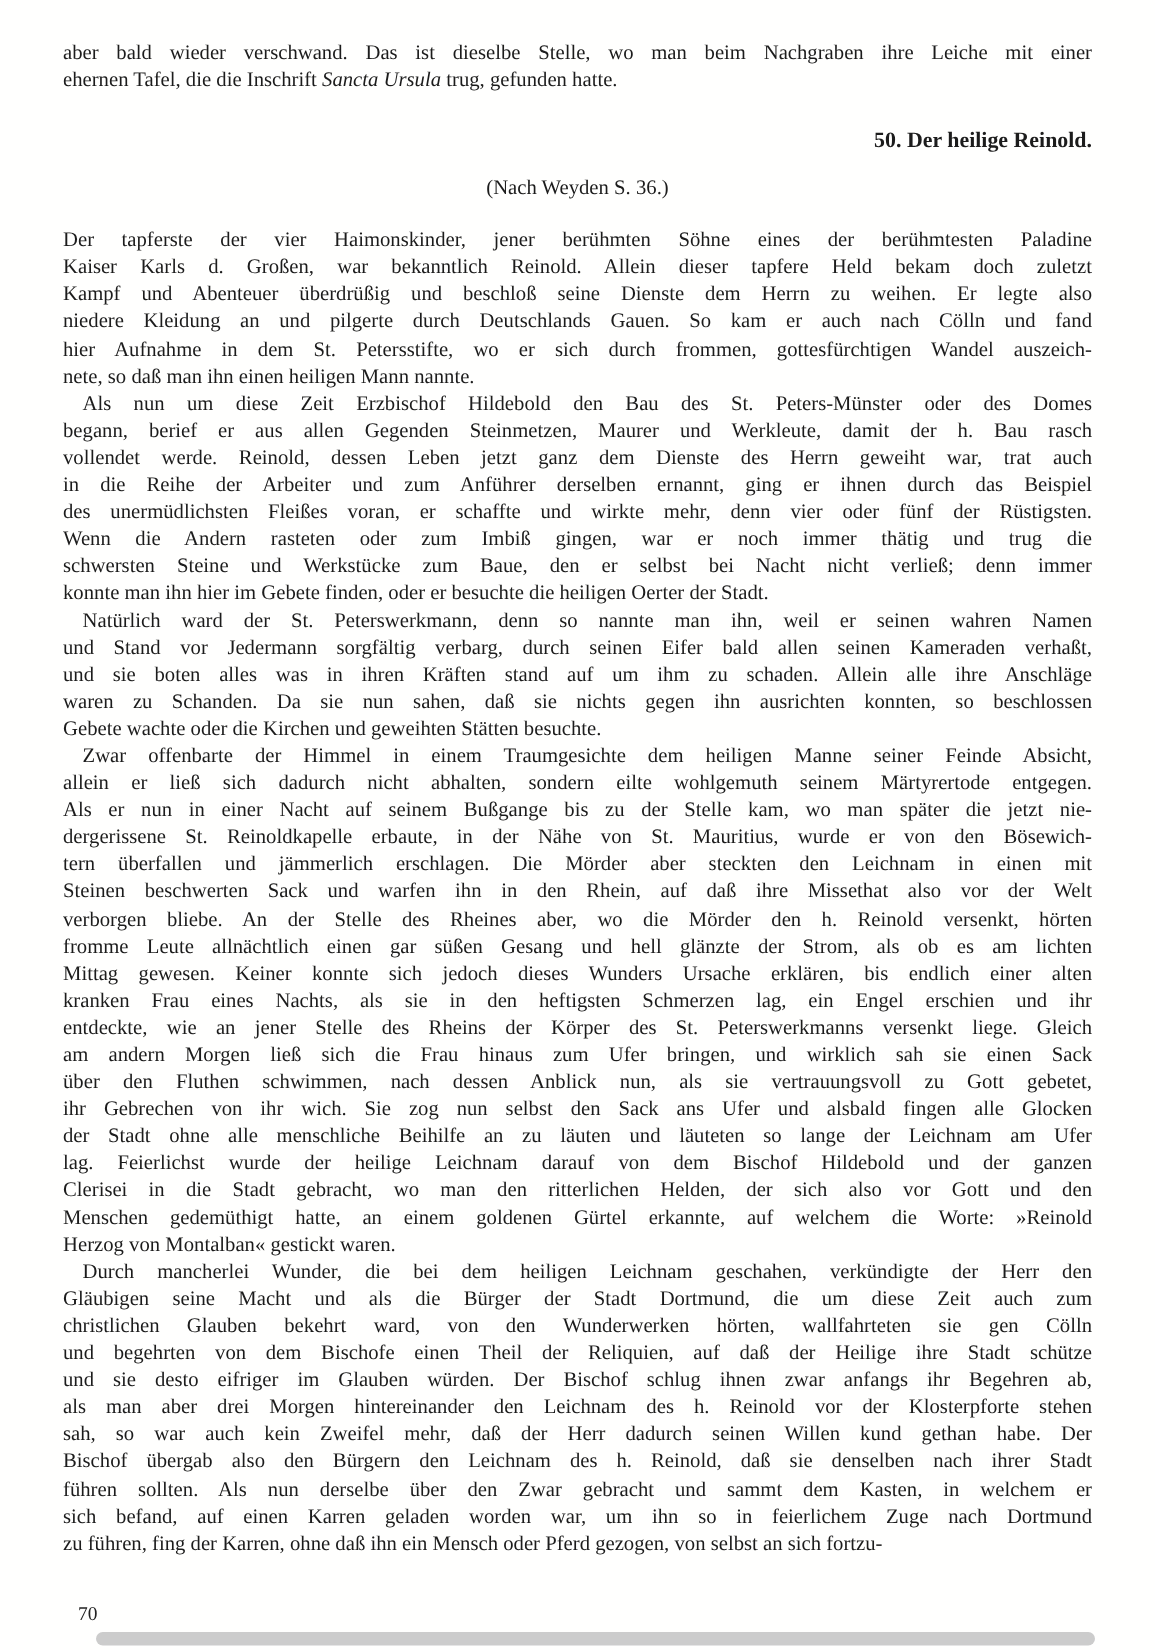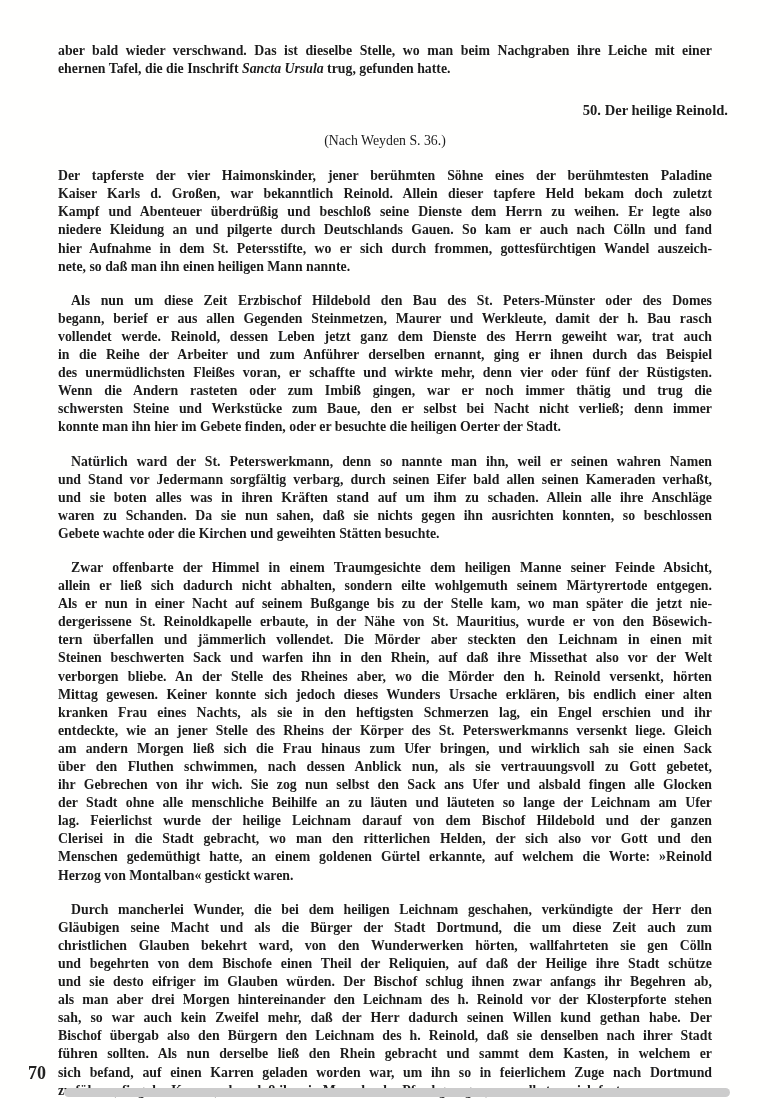--- a/index.html
+++ b/index.html
@@ -11,21 +11,21 @@
   }
   .page {
     position: relative;
     width: 770px;
     height: 1100px;
     background: #fffffe;
     color: #1c1c1c;
     overflow: hidden;
   }
   .content { padding: 26px 42px 0 42px; }
-  .paragraph { margin: 16px; font-weight: bold; }
+  .paragraph { margin: 0; }
   .line {
     font-size: 13.8px;
     line-height: 18.1px;
     text-align: justify;
     text-align-last: justify;
     white-space: normal;
   }
   .line.last { text-align-last: left; }
   .line.indent { text-indent: 13px; }
   .heading {
@@ -37,25 +37,24 @@
   }
   .source {
     text-align: center;
     font-size: 13.8px;
     line-height: 18px;
     margin: 13px 0 17px 0;
   }
   .italic { font-style: italic; }
   .page-number {
     position: absolute;
-    left: 28px;
+    left: 52px;
     bottom: 16px;
-    font-size: 18px;
+    font-size: 13px;
     color: #222;
-    font-weight: bold;
   }
   .hscrollbar {
     position: absolute;
     left: 64px;
     right: 40px;
     bottom: 3px;
     height: 9px;
     background: #cccccc;
     border-radius: 5px;
   }
@@ -101,23 +100,24 @@
           <div class="line">und Stand vor Jedermann sorgfältig verbarg, durch seinen Eifer bald allen seinen Kameraden verhaßt,</div>
           <div class="line">und sie boten alles was in ihren Kräften stand auf um ihm zu schaden. Allein alle ihre Anschläge</div>
           <div class="line">waren zu Schanden. Da sie nun sahen, daß sie nichts gegen ihn ausrichten konnten, so beschlossen</div>
           <div class="line last">Gebete wachte oder die Kirchen und geweihten Stätten besuchte.</div>
         </div>
         <div class="paragraph">
           <div class="line indent">Zwar offenbarte der Himmel in einem Traumgesichte dem heiligen Manne seiner Feinde Absicht,</div>
           <div class="line">allein er ließ sich dadurch nicht abhalten, sondern eilte wohlgemuth seinem Märtyrertode entgegen.</div>
           <div class="line">Als er nun in einer Nacht auf seinem Bußgange bis zu der Stelle kam, wo man später die jetzt nie-</div>
           <div class="line">dergerissene St. Reinoldkapelle erbaute, in der Nähe von St. Mauritius, wurde er von den Bösewich-</div>
-          <div class="line">tern überfallen und jämmerlich vollendet. Die Mörder aber steckten den Leichnam in einen mit</div>
+          <div class="line">tern überfallen und jämmerlich erschlagen. Die Mörder aber steckten den Leichnam in einen mit</div>
           <div class="line">Steinen beschwerten Sack und warfen ihn in den Rhein, auf daß ihre Missethat also vor der Welt</div>
           <div class="line">verborgen bliebe. An der Stelle des Rheines aber, wo die Mörder den h. Reinold versenkt, hörten</div>
+          <div class="line">fromme Leute allnächtlich einen gar süßen Gesang und hell glänzte der Strom, als ob es am lichten</div>
           <div class="line">Mittag gewesen. Keiner konnte sich jedoch dieses Wunders Ursache erklären, bis endlich einer alten</div>
           <div class="line">kranken Frau eines Nachts, als sie in den heftigsten Schmerzen lag, ein Engel erschien und ihr</div>
           <div class="line">entdeckte, wie an jener Stelle des Rheins der Körper des St. Peterswerkmanns versenkt liege. Gleich</div>
           <div class="line">am andern Morgen ließ sich die Frau hinaus zum Ufer bringen, und wirklich sah sie einen Sack</div>
           <div class="line">über den Fluthen schwimmen, nach dessen Anblick nun, als sie vertrauungsvoll zu Gott gebetet,</div>
           <div class="line">ihr Gebrechen von ihr wich. Sie zog nun selbst den Sack ans Ufer und alsbald fingen alle Glocken</div>
           <div class="line">der Stadt ohne alle menschliche Beihilfe an zu läuten und läuteten so lange der Leichnam am Ufer</div>
           <div class="line">lag. Feierlichst wurde der heilige Leichnam darauf von dem Bischof Hildebold und der ganzen</div>
           <div class="line">Clerisei in die Stadt gebracht, wo man den ritterlichen Helden, der sich also vor Gott und den</div>
           <div class="line">Menschen gedemüthigt hatte, an einem goldenen Gürtel erkannte, auf welchem die Worte: »Reinold</div>
@@ -125,21 +125,21 @@
         </div>
         <div class="paragraph">
           <div class="line indent">Durch mancherlei Wunder, die bei dem heiligen Leichnam geschahen, verkündigte der Herr den</div>
           <div class="line">Gläubigen seine Macht und als die Bürger der Stadt Dortmund, die um diese Zeit auch zum</div>
           <div class="line">christlichen Glauben bekehrt ward, von den Wunderwerken hörten, wallfahrteten sie gen Cölln</div>
           <div class="line">und begehrten von dem Bischofe einen Theil der Reliquien, auf daß der Heilige ihre Stadt schütze</div>
           <div class="line">und sie desto eifriger im Glauben würden. Der Bischof schlug ihnen zwar anfangs ihr Begehren ab,</div>
           <div class="line">als man aber drei Morgen hintereinander den Leichnam des h. Reinold vor der Klosterpforte stehen</div>
           <div class="line">sah, so war auch kein Zweifel mehr, daß der Herr dadurch seinen Willen kund gethan habe. Der</div>
           <div class="line">Bischof übergab also den Bürgern den Leichnam des h. Reinold, daß sie denselben nach ihrer Stadt</div>
-          <div class="line">führen sollten. Als nun derselbe ließ den Rhein gebracht und sammt dem Kasten, in welchem er</div>
+          <div class="line">führen sollten. Als nun derselbe über den Zwar gebracht und sammt dem Kasten, in welchem er</div>
           <div class="line">sich befand, auf einen Karren geladen worden war, um ihn so in feierlichem Zuge nach Dortmund</div>
           <div class="line last">zu führen, fing der Karren, ohne daß ihn ein Mensch oder Pferd gezogen, von selbst an sich fortzu-</div>
         </div>
       </div>
 
   </div>
 
   <div class="page-number">70</div>
 
   <div class="hscrollbar"></div>

